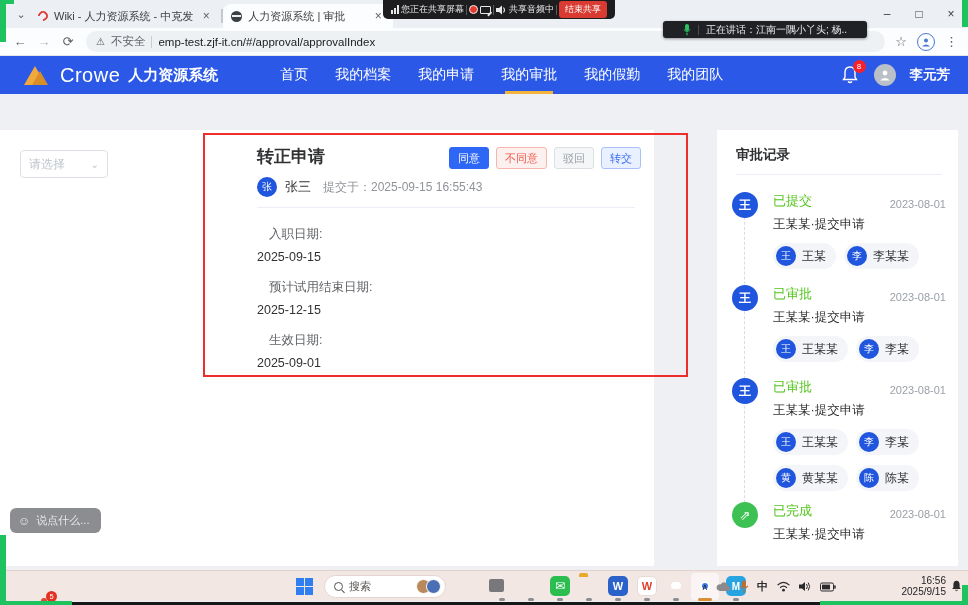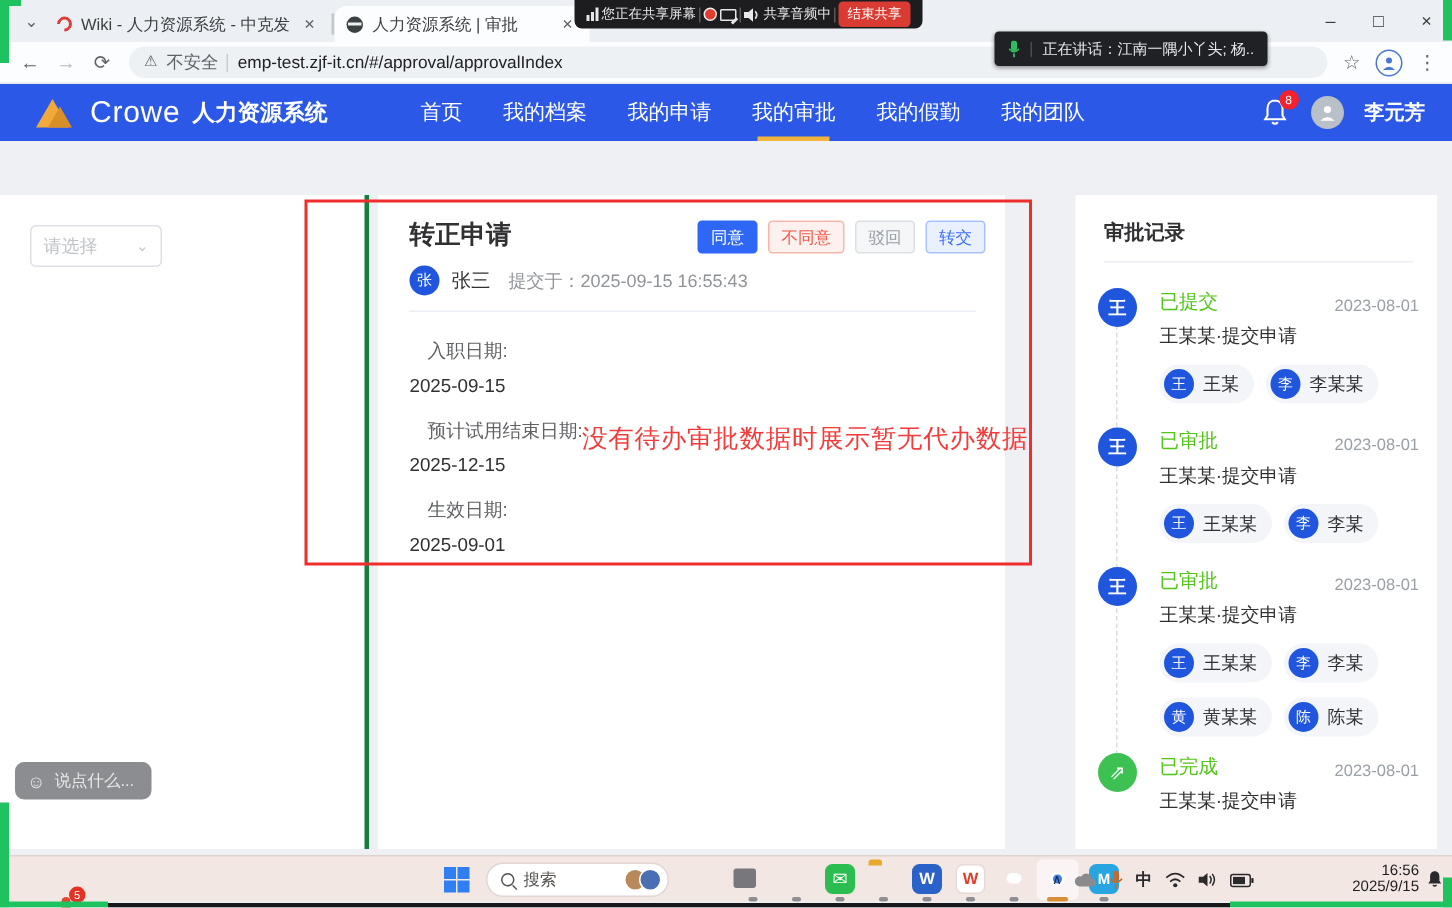--- a/index.html
+++ b/index.html
@@ -38,21 +38,21 @@
 
   
   .sharebar{position:absolute;left:383px;top:0;height:19px;background:#1d1d20;border-radius:0 0 5px 5px;display:flex;align-items:center;gap:2px;padding:0 8px;z-index:20;color:#e8e8e8;font-size:9px;white-space:nowrap;}
   .bars{display:flex;align-items:flex-end;gap:1px;height:9px;}
   .bars i{width:2px;background:#e8e8e8;display:block;}
   .sb-sep{width:1px;height:10px;background:#5a5a5e;}
   .rec{width:9px;height:9px;border-radius:50%;background:#e43b30;border:1.5px solid #f0f0f0;}
   .scr{width:11px;height:8px;border:1.2px solid #e8e8e8;border-radius:1px;position:relative;}
   .scr:after{content:"";position:absolute;right:-2px;bottom:-2px;width:5px;height:1.5px;background:#e8e8e8;transform:rotate(-45deg);}
   .stopbtn{background:#d93a31;color:#fff;border-radius:3px;padding:2px 6px;font-size:9px;}
-  .toast{position:absolute;left:663px;top:21px;height:23px;background:#202124;border-radius:3px;display:flex;align-items:center;gap:7px;padding:0 9px;z-index:20;color:#e8eaed;font-size:10px;white-space:nowrap;box-shadow:0 1px 3px rgba(0,0,0,.4);}
+  .toast{position:absolute;left:663px;top:21px;height:17px;background:#202124;border-radius:3px;display:flex;align-items:center;gap:7px;padding:0 20px;z-index:20;color:#e8eaed;font-size:10px;white-space:nowrap;box-shadow:0 1px 3px rgba(0,0,0,.4);}
   .mic-toast{width:8px;height:12px;}
 
   
   .navbar{position:absolute;left:0;top:56px;width:968px;height:38px;background:#2b58e6;display:flex;align-items:center;z-index:4;}
   .logo{width:30px;height:24px;margin-left:22px;position:relative;flex:none;}
   .logo .t1{position:absolute;left:2px;bottom:2px;width:0;height:0;border-left:11px solid transparent;border-right:11px solid transparent;border-bottom:19px solid #f2a93b;}
   .logo .t2{position:absolute;left:10px;bottom:2px;width:0;height:0;border-left:8px solid transparent;border-right:8px solid transparent;border-bottom:14px solid #d88f2a;}
   .brand{color:#fff;font-size:20px;letter-spacing:.5px;margin-left:8px;font-weight:400;}
   .brand-suffix{color:#fff;font-size:15px;font-weight:700;margin-left:8px;}
   .navmenu{display:flex;gap:27px;margin-left:62px;height:38px;align-items:center;}
@@ -68,21 +68,21 @@
   .subtabs{position:absolute;left:0;top:94px;width:968px;height:36px;background:#fff;border-bottom:1px solid #e8eaed;display:flex;align-items:center;gap:30px;padding-left:24px;z-index:3;}
   .stab{font-size:13.5px;color:#333;height:36px;display:flex;align-items:center;position:relative;}
   .stab.active{color:#2f54eb;}
   .stab.active:after{content:"";position:absolute;left:0;right:0;bottom:0;height:3px;background:#2f54eb;border-radius:2px;}
 
   
   .left-panel{position:absolute;left:0;top:130px;width:246px;height:436px;background:#fff;border-right:3px solid #15803d;}
   .select{position:absolute;left:20px;top:20px;width:88px;height:28px;border:1px solid #dcdfe6;border-radius:4px;background:#fff;display:flex;align-items:center;justify-content:space-between;padding:0 8px;}
   .select .ph{color:#bfc4cc;font-size:12px;}
   .select .car{color:#c0c4cc;font-size:10px;}
-  .main-panel{position:absolute;left:252px;top:130px;width:418px;height:436px;background:#fff;}
+  .main-panel{position:absolute;left:236px;top:130px;width:418px;height:436px;background:#fff;}
   .m-title{position:absolute;left:21px;top:15px;font-size:17px;font-weight:700;color:#303133;}
   .m-btns{position:absolute;right:13px;top:17px;display:flex;gap:7px;}
   .btn{height:22px;display:flex;align-items:center;padding:0 8px;border-radius:3px;font-size:11px;white-space:nowrap;}
   .btn.ok{background:#2e66f6;color:#fff;border:1px solid #2e66f6;}
   .btn.no{background:#fdf1ef;color:#f2594b;border:1px solid #f6b6ac;}
   .btn.back{background:#f5f6f8;color:#9aa0a8;border:1px solid #dcdfe4;}
   .btn.fw{background:#e9f0ff;color:#3a6ef5;border:1px solid #a9c1fa;}
   .m-sub{position:absolute;left:21px;top:47px;display:flex;align-items:center;gap:8px;}
   .sav{width:20px;height:20px;border-radius:50%;background:#2056dd;color:#fff;font-size:10px;display:flex;align-items:center;justify-content:center;}
   .sname{font-size:13px;color:#303133;}
@@ -303,21 +303,20 @@
       <div class="f-label">入职日期:</div>
       <div class="f-value">2025-09-15</div>
       <div class="f-label">预计试用结束日期:</div>
       <div class="f-value">2025-12-15</div>
       <div class="f-label">生效日期:</div>
       <div class="f-value">2025-09-01</div>
     </div>
   </div>
 
   <div class="red-rect"></div>
-  <div class="red-note">没有待办审批数据时展示暂无代办数据</div>
 
   <div class="right-panel">
     <div class="r-title">审批记录</div>
     <div class="r-div"></div>
     <div class="dash"></div>
 
     <div class="entry" style="top:62px">
       <span class="t-avatar">王</span>
       <div class="t-body">
         <div class="t-row1">

